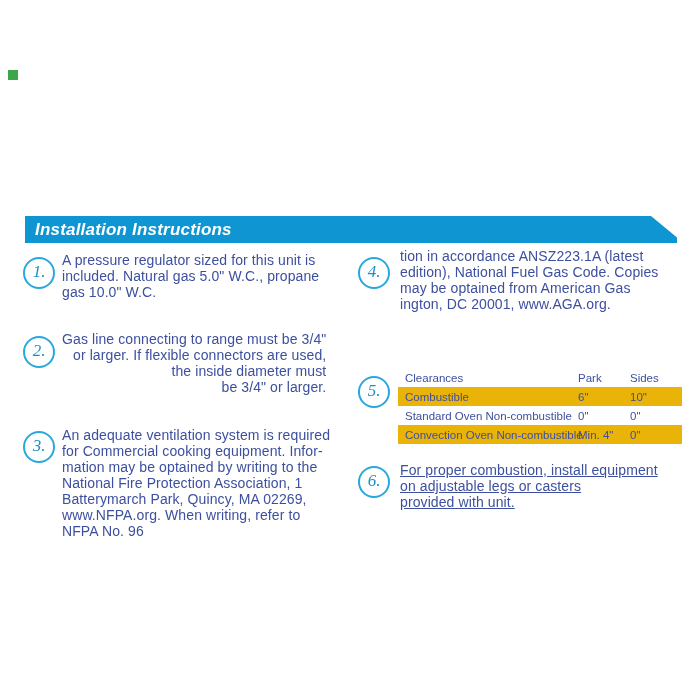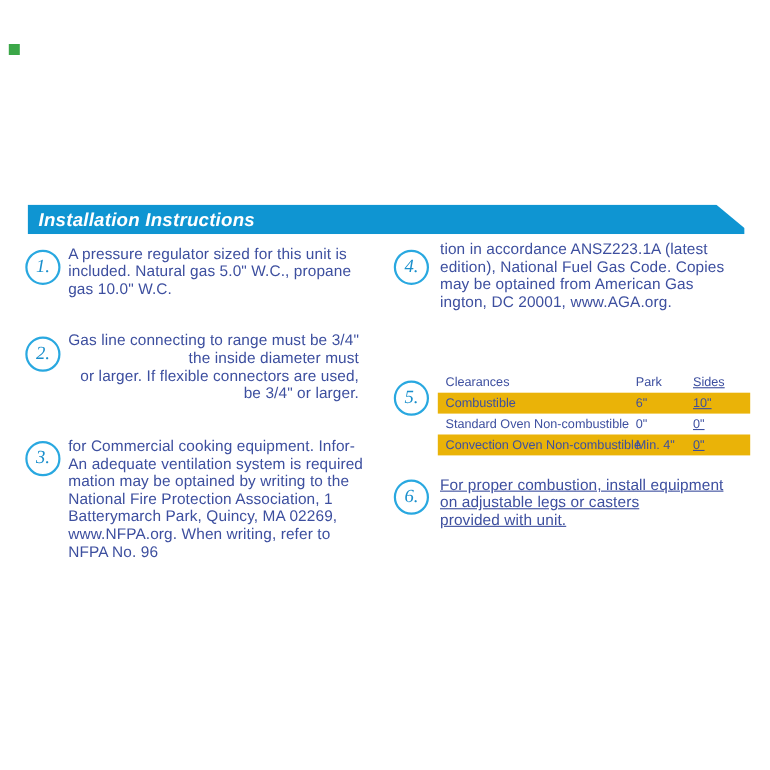--- a/index.html
+++ b/index.html
@@ -3,21 +3,21 @@
 <meta charset="utf-8">
 <style>
   html, body { margin: 0; padding: 0; }
   body {
     width: 700px; height: 700px;
     background: #ffffff;
     font-family: "Liberation Sans", sans-serif;
     position: relative;
     overflow: hidden;
   }
-  .page { position: absolute; inset: 0; }
+  .page { position: absolute; inset: 0; margin-top: 30px; }
 
   .corner-square {
     position: absolute; left: 8px; top: 40px;
     width: 10px; height: 10px;
     background: #3ba748;
   }
 
   .banner {
     position: absolute; left: 25px; top: 186px;
     width: 652px; height: 27px;
@@ -66,21 +66,21 @@
     font-size: 11.5px;
     color: #3d4f9f;
   }
   .trow {
     display: flex; align-items: center;
     height: 19px;
   }
   .trow.stripe { background: #eab308; }
   .cell-name  { width: 173px; padding-left: 7px; white-space: nowrap; }
   .cell-rear  { width: 52px; white-space: nowrap; }
-  .cell-sides { flex: 1; white-space: nowrap; text-decoration: underline; }
+  .cell-sides { flex: 1; white-space: nowrap; }
 </style>
 </head>
 <body>
 
 <div class="page">
 
   <div class="corner-square"></div>
 
   <div class="banner">
     <span class="banner-title">Installation Instructions</span>
@@ -93,31 +93,31 @@
     <div>A pressure regulator sized for this unit is</div>
     <div>included. Natural gas 5.0" W.C., propane</div>
     <div>gas 10.0" W.C.</div>
   </div>
 
   <div class="badge" style="left:23px; top:306px;">
     <span>2.</span>
   </div>
   <div class="tblock" style="left:62px; top:301px;text-align:right;">
     <div>Gas line connecting to range must be 3/4"</div>
+    <div>or larger. If flexible connectors are used,</div>
     <div>the inside diameter must</div>
-    <div>or larger. If flexible connectors are used,</div>
     <div>be 3/4" or larger.</div>
   </div>
 
   <div class="badge" style="left:23px; top:401px;">
     <span>3.</span>
   </div>
   <div class="tblock" style="left:62px; top:397px;">
+    <div>An adequate ventilation system is required</div>
     <div>for Commercial cooking equipment. Infor-</div>
-    <div>An adequate ventilation system is required</div>
     <div>mation may be optained by writing to the</div>
     <div>National Fire Protection Association, 1</div>
     <div>Batterymarch Park, Quincy, MA 02269,</div>
     <div>www.NFPA.org. When writing, refer to</div>
     <div>NFPA No. 96</div>
   </div>
 
   <div class="badge" style="left:358px; top:227px;">
     <span>4.</span>
   </div>

